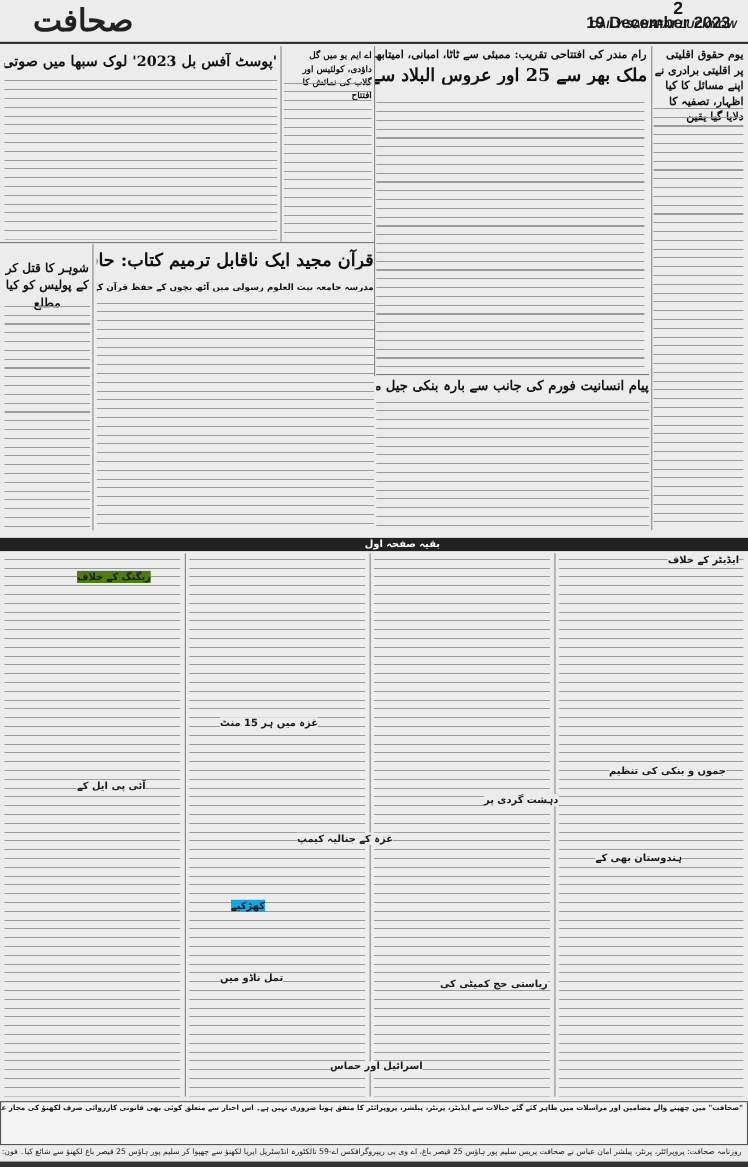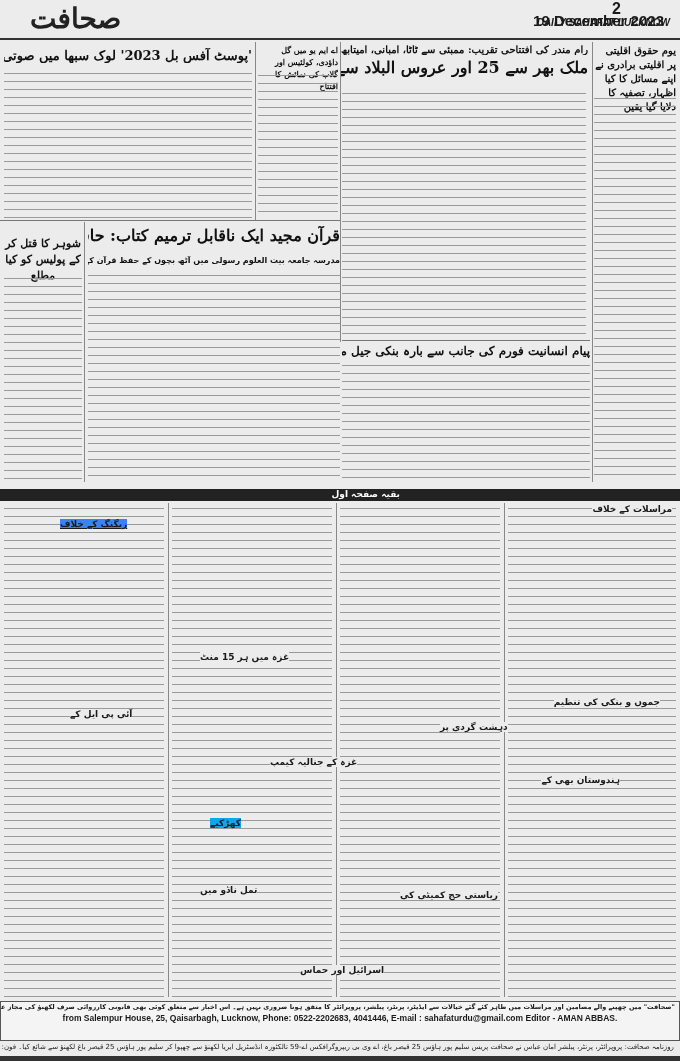--- a/index.html
+++ b/index.html
@@ -91,31 +91,30 @@
 <div class="col" style="left:340px;top:505px;width:160px;height:492px;">
     <div class="lines"></div>
   </div>
 <div class="col" style="left:508px;top:505px;width:168px;height:492px;">
     <div class="lines"></div>
   </div>
 <div class="vline" style="left:168px;top:503px;height:494px;"></div>
 <div class="vline" style="left:336px;top:503px;height:494px;"></div>
 <div class="vline" style="left:504px;top:503px;height:494px;"></div>
 
-<div class="stub" style="right:8px;top:504px;background:#ececec;">مراسلات کے خلاف</div>
-<div class="stub" style="left:60px;top:519px;background:#3b82f6;text-decoration:underline;">ریگنگ کے خلاف</div>
+<div class="stub" style="right:8px;top:504px;background:#ececec;">ایڈیٹر کے خلاف</div>
+<div class="stub" style="left:70px;top:519px;background:#4d7c0f;">ریگنگ کے خلاف</div>
 <div class="stub" style="left:200px;top:652px;background:#ececec;">غزہ میں ہر 15 منٹ</div>
 <div class="stub" style="left:70px;top:709px;background:#ececec;">آئی پی ایل کے</div>
 <div class="stub" style="right:20px;top:697px;background:#ececec;">جموں و بنکی کی تنظیم</div>
 <div class="stub" style="left:440px;top:722px;background:#ececec;">دہشت گردی پر</div>
 <div class="stub" style="left:270px;top:757px;background:#ececec;text-align:center;">غزہ کے جنالیہ کیمپ</div>
 <div class="stub" style="right:60px;top:775px;background:#ececec;">ہندوستان بھی کے</div>
 <div class="stub" style="left:400px;top:865px;background:#ececec;margin-top:25px;">ریاستی حج کمیٹی کی</div>
 <div class="stub" style="left:210px;top:818px;background:#0ea5e9;">کھڑکیے</div>
 <div class="stub" style="left:200px;top:885px;background:#ececec;">تمل ناڈو میں</div>
 <div class="stub" style="left:300px;top:965px;background:#ececec;">اسرائیل اور حماس</div>
 
 <div class="footer">
   <div class="ft-urdu">"صحافت" میں چھپنے والے مضامین اور مراسلات میں ظاہر کئے گئے خیالات سے ایڈیٹر، پرنٹر، پبلشر، پروپرائٹر کا متفق ہونا ضروری نہیں ہے۔ اس اخبار سے متعلق کوئی بھی قانونی کارروائی صرف لکھنؤ کی مجاز عدالت میں کی جاسکتی ہے</div>
-  <div class="ft-en">from Salempur House, 25, Qaisarbagh, Lucknow, Phone: 0522-2202683, 4041446, E-mail : sahafaturdu@gmail.com Editor - AMAN ABBAS.</div>
 </div>
 <div class="imprint">روزنامہ صحافت: پروپرائٹر، پرنٹر، پبلشر امان عباس نے صحافت پریس سلیم پور ہاؤس 25 قیصر باغ، اے وی بی ریپروگرافکس اے-59 تالکٹورہ انڈسٹریل ایریا لکھنؤ سے چھپوا کر سلیم پور ہاؤس 25 قیصر باغ لکھنؤ سے شائع کیا۔ فون: 0522-4041446 ای میل: sahafaturdu@gmail.com ایڈیٹر: امان عباس</div>
 <div class="bottombar"></div>
 
 </body></html>

